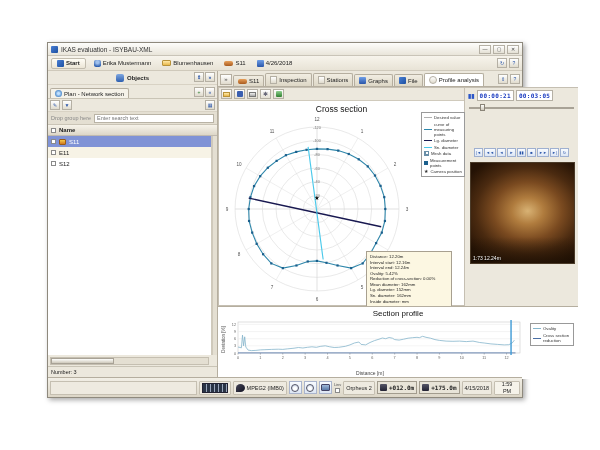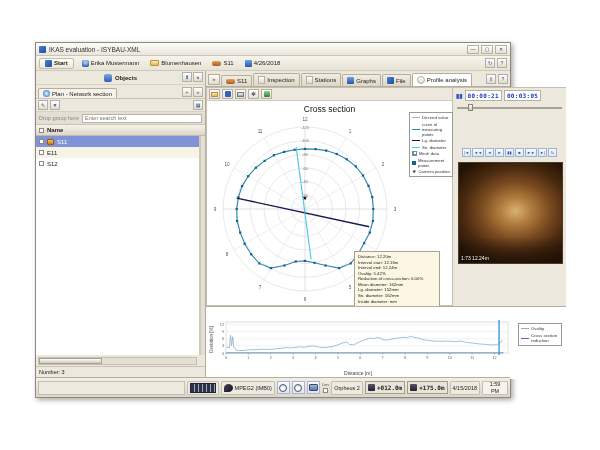--- a/index.html
+++ b/index.html
@@ -1,18 +1,18 @@
 <!DOCTYPE html>
 <html><head>
 <meta charset="utf-8">
 <style>
 *{margin:0;padding:0;box-sizing:border-box}
 html,body{width:600px;height:450px;background:#fff;overflow:hidden;
   font-family:"Liberation Sans",sans-serif;color:#222}
-.window{position:absolute;left:35px;top:42px;width:476px;height:356px;
+.window{position:absolute;left:47px;top:42px;width:476px;height:356px;
   background:#ece8dd;border:1px solid #8e897d;box-shadow:2px 2px 5px rgba(0,0,0,.35);font-size:6px}
 
 .titlebar{position:absolute;top:0;left:0;right:0;height:13px;display:flex;align-items:center;gap:3px;
   background:linear-gradient(#fdfdfb,#e9e5da);border-bottom:1px solid #c9c4b8;padding:0 3px}
 .title{font-size:6.5px;color:#333}
 .winbtns{margin-left:auto;display:flex;gap:2px}
 .winbtn{width:12px;height:9px;border:1px solid #b5b0a4;background:linear-gradient(#fff,#e4e0d4);
   font-size:5px;line-height:7px;text-align:center;color:#444}
 
 .ribbon{position:absolute;top:13px;left:0;right:0;height:15px;display:flex;align-items:center;gap:5px;
@@ -434,20 +434,21 @@
       <span class="mbtn">►|</span>
       <span class="mbtn">↻</span>
     </div>
     <div class="rp-video">
       <div class="v-floor"></div>
       <span class="v-overlay">1:73  12.24m</span>
     </div>
   </div>
 
   <div class="profilepanel">
+    <div class="sp-title">Section profile</div>
     <div class="sp-ylabel">Deviation [%]</div>
     <svg id="profile-svg" width="350" height="48">
         <rect x="16" y="3" width="282" height="31" fill="#fff" stroke="#c9c9c9" stroke-width="0.6"></rect>
         <text x="14" y="35.5" text-anchor="end" font-size="3.8" fill="#666">0</text>
         <line x1="16" y1="26.846153846153843" x2="298" y2="26.846153846153843" stroke="#ececec" stroke-width="0.6"></line>
         <text x="14" y="28.346153846153843" text-anchor="end" font-size="3.8" fill="#666">3</text>
         <line x1="16" y1="19.69230769230769" x2="298" y2="19.69230769230769" stroke="#ececec" stroke-width="0.6"></line>
         <text x="14" y="21.19230769230769" text-anchor="end" font-size="3.8" fill="#666">6</text>
         <line x1="16" y1="12.538461538461538" x2="298" y2="12.538461538461538" stroke="#ececec" stroke-width="0.6"></line>
         <text x="14" y="14.038461538461538" text-anchor="end" font-size="3.8" fill="#666">9</text>

